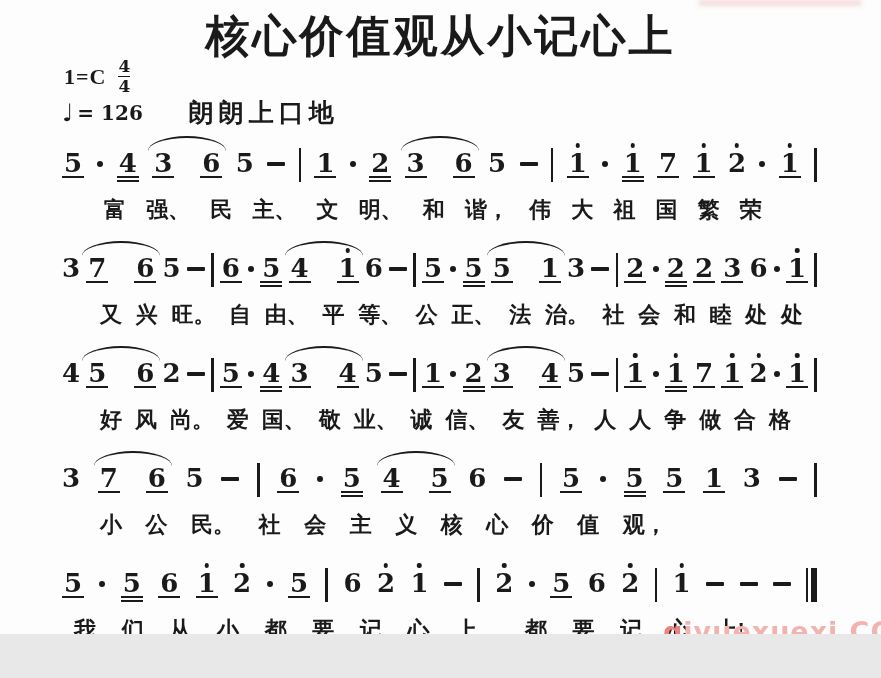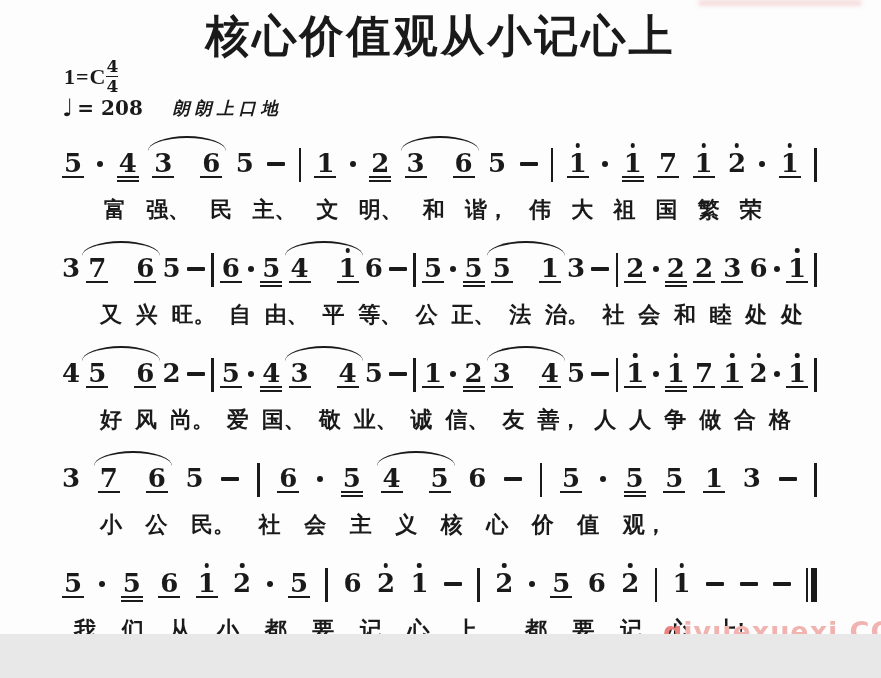--- a/index.html
+++ b/index.html
@@ -10,30 +10,30 @@
   
   .smudge{position:absolute;left:698px;top:0;width:164px;height:6px;
     background:rgba(236,160,160,.35);filter:blur(2px);border-radius:3px;}
 
   
   .title{
     position:absolute;left:0;right:0;top:12px;text-align:center;
     font-family:"Liberation Sans","DejaVu Sans",sans-serif;
     font-weight:900;font-size:44px;letter-spacing:3px;line-height:1.1;
   }
-  .key-line{position:absolute;left:64px;top:58px;display:flex;align-items:center;}
+  .key-line{position:absolute;left:64px;top:58px;display:flex;align-items:center;gap:12px;}
   .key-sig{font-size:22px;font-weight:700;letter-spacing:1px;}
   .timesig{display:flex;flex-direction:column;align-items:center;line-height:1;}
   .timesig .num,.timesig .den{font-size:17px;font-weight:800;font-family:"DejaVu Serif",serif;}
   .timesig .den{border-top:1.5px solid #1a1a1a;padding-top:1px;margin-top:1px;}
   .tempo-line{position:absolute;left:62px;top:96px;display:flex;align-items:center;}
   .tempo-glyph{font-size:24px;line-height:1;font-family:"DejaVu Sans",sans-serif;}
   .tempo-text{font-size:20px;font-weight:700;margin-left:4px;font-family:"DejaVu Serif",serif;}
-  .expression{font-size:17px;font-weight:800;letter-spacing:5px;margin-left:30px;
-    font-family:"Liberation Sans",sans-serif;font-style:italic;}
+  .expression{font-size:25px;font-weight:800;letter-spacing:5px;margin-left:46px;
+    font-family:"Liberation Sans",sans-serif;}
   .genre{position:absolute;left:0;right:0;top:86px;text-align:center;
     font-size:19px;font-weight:800;letter-spacing:6px;font-family:"Liberation Sans",sans-serif;}
   .credit{position:absolute;right:100px;top:98px;font-size:20px;font-weight:800;
     letter-spacing:4px;font-family:"Liberation Sans",sans-serif;}
 
   
   .score{position:absolute;left:62px;right:64px;top:134px;}
   .line{height:105px;}
   .notes-row{
     display:flex;justify-content:space-between;align-items:flex-start;
@@ -80,21 +80,21 @@
   <div class="key-line">
     <span class="key-sig">1=C</span>
     <span class="timesig">
       <span class="num">4</span>
       <span class="den">4</span>
     </span>
   </div>
 
   <div class="tempo-line">
     <span class="tempo-glyph">♩</span>
-    <span class="tempo-text">= 208</span>
+    <span class="tempo-text">= 126</span>
     <span class="expression">朗朗上口地</span>
   </div>
 
 
   <div class="score" id="score">
       <div class="line">
         <div class="notes-row">
           <span class="note">
             <span class="digit">5</span>
             <span class="ul"></span>

